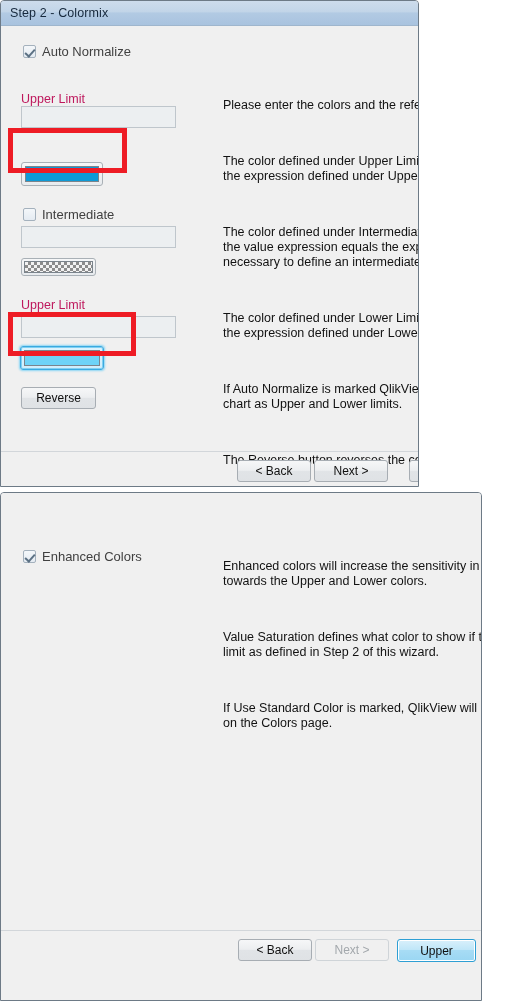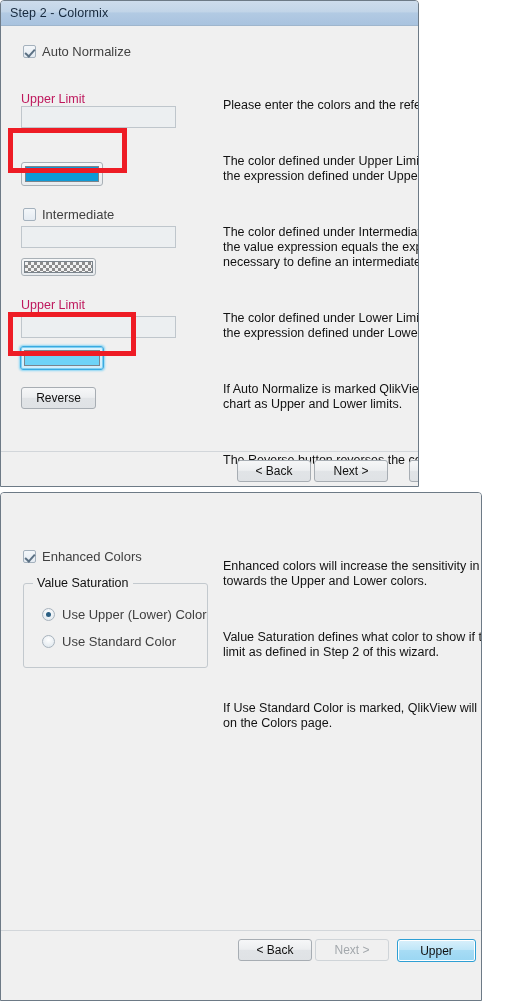--- a/index.html
+++ b/index.html
@@ -284,33 +284,20 @@
   <div class="dialog" id="dlg3" style="left:0px; top:492px; width:482px; height:509px;">
 
 
     <div class="dialog-body" style="height:483px;">
 
       <div class="checkbox-row" style="left:22px; top:56px;">
         <span class="cb checked"></span>
         <span class="ctl-label">Enhanced Colors</span>
       </div>
 
-      <div class="groupbox" style="left:22px; top:90px; width:185px; height:85px;">
-        <span class="groupbox-title">Value Saturation</span>
-
-        <div class="radio-row" style="left:18px; top:23px;">
-          <span class="rb selected"></span>
-          <span class="ctl-label">Use Upper (Lower) Color</span>
-        </div>
-
-        <div class="radio-row" style="left:18px; top:50px;">
-          <span class="rb"></span>
-          <span class="ctl-label">Use Standard Color</span>
-        </div>
-      </div>
 
       <div class="help" style="left:222px; top:36px; width:260px;">
         <p>Enhanced colors will increase the sensitivity in the mid
 towards the Upper and Lower colors.</p>
         <p>Value Saturation defines what color to show if the valu
 limit as defined in Step 2 of this wizard.</p>
         <p>If Use Standard Color is marked, QlikView will revert to
 on the Colors page.</p>
       </div>
 

